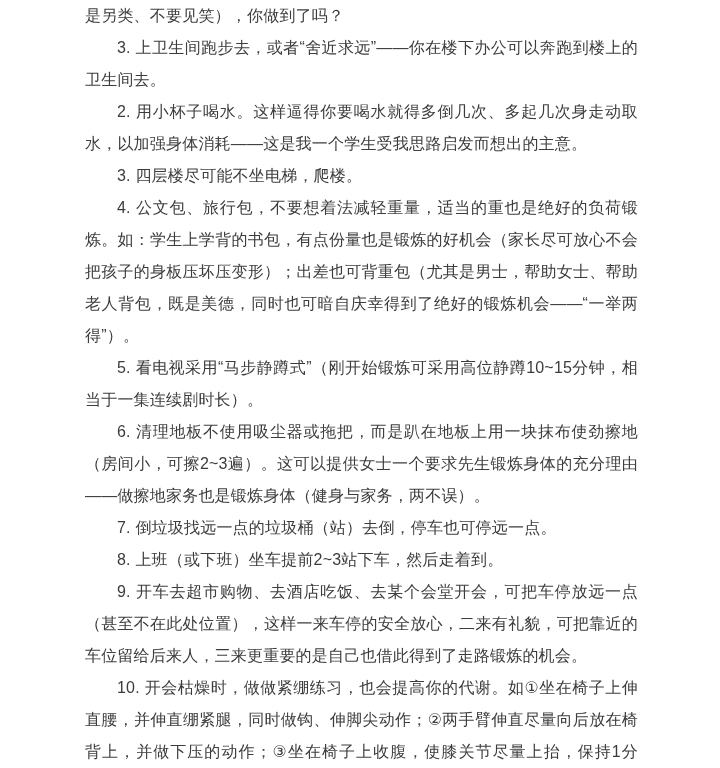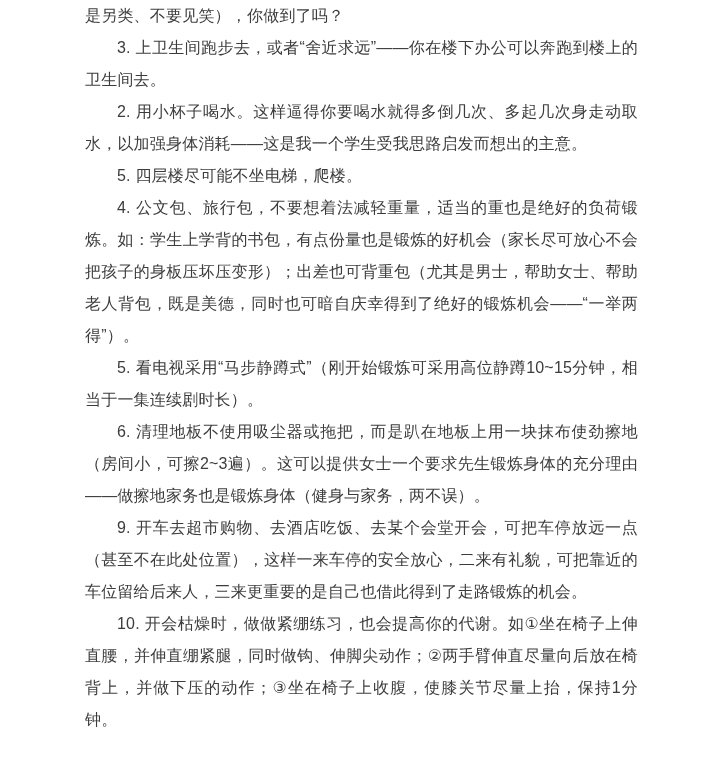--- a/index.html
+++ b/index.html
@@ -39,20 +39,22 @@
   }
 </style>
 </head>
 <body>
 
 <div class="page">
   <div class="text-block" id="text-block">
       <p class="noindent">是另类、不要见笑），你做到了吗？</p>
       <p class="indent">3. 上卫生间跑步去，或者“舍近求远”——你在楼下办公可以奔跑到楼上的卫生间去。</p>
       <p class="indent">2. 用小杯子喝水。这样逼得你要喝水就得多倒几次、多起几次身走动取水，以加强身体消耗——这是我一个学生受我思路启发而想出的主意。</p>
-      <p class="indent">5. 四层楼尽可能不坐电梯，爬楼。</p>
+      <p class="indent">3. 四层楼尽可能不坐电梯，爬楼。</p>
       <p class="indent">4. 公文包、旅行包，不要想着法减轻重量，适当的重也是绝好的负荷锻炼。如：学生上学背的书包，有点份量也是锻炼的好机会（家长尽可放心不会把孩子的身板压坏压变形）；出差也可背重包（尤其是男士，帮助女士、帮助老人背包，既是美德，同时也可暗自庆幸得到了绝好的锻炼机会——“一举两得”）。</p>
       <p class="indent">5. 看电视采用“马步静蹲式”（刚开始锻炼可采用高位静蹲10~15分钟，相当于一集连续剧时长）。</p>
       <p class="indent">6. 清理地板不使用吸尘器或拖把，而是趴在地板上用一块抹布使劲擦地（房间小，可擦2~3遍）。这可以提供女士一个要求先生锻炼身体的充分理由——做擦地家务也是锻炼身体（健身与家务，两不误）。</p>
+      <p class="indent">7. 倒垃圾找远一点的垃圾桶（站）去倒，停车也可停远一点。</p>
+      <p class="indent">8. 上班（或下班）坐车提前2~3站下车，然后走着到。</p>
       <p class="indent">9. 开车去超市购物、去酒店吃饭、去某个会堂开会，可把车停放远一点（甚至不在此处位置），这样一来车停的安全放心，二来有礼貌，可把靠近的车位留给后来人，三来更重要的是自己也借此得到了走路锻炼的机会。</p>
       <p class="indent">10. 开会枯燥时，做做紧绷练习，也会提高你的代谢。如①坐在椅子上伸直腰，并伸直绷紧腿，同时做钩、伸脚尖动作；②两手臂伸直尽量向后放在椅背上，并做下压的动作；③坐在椅子上收腹，使膝关节尽量上抬，保持1分钟。</p>
     </div>
 </div>
 
 </body></html>

